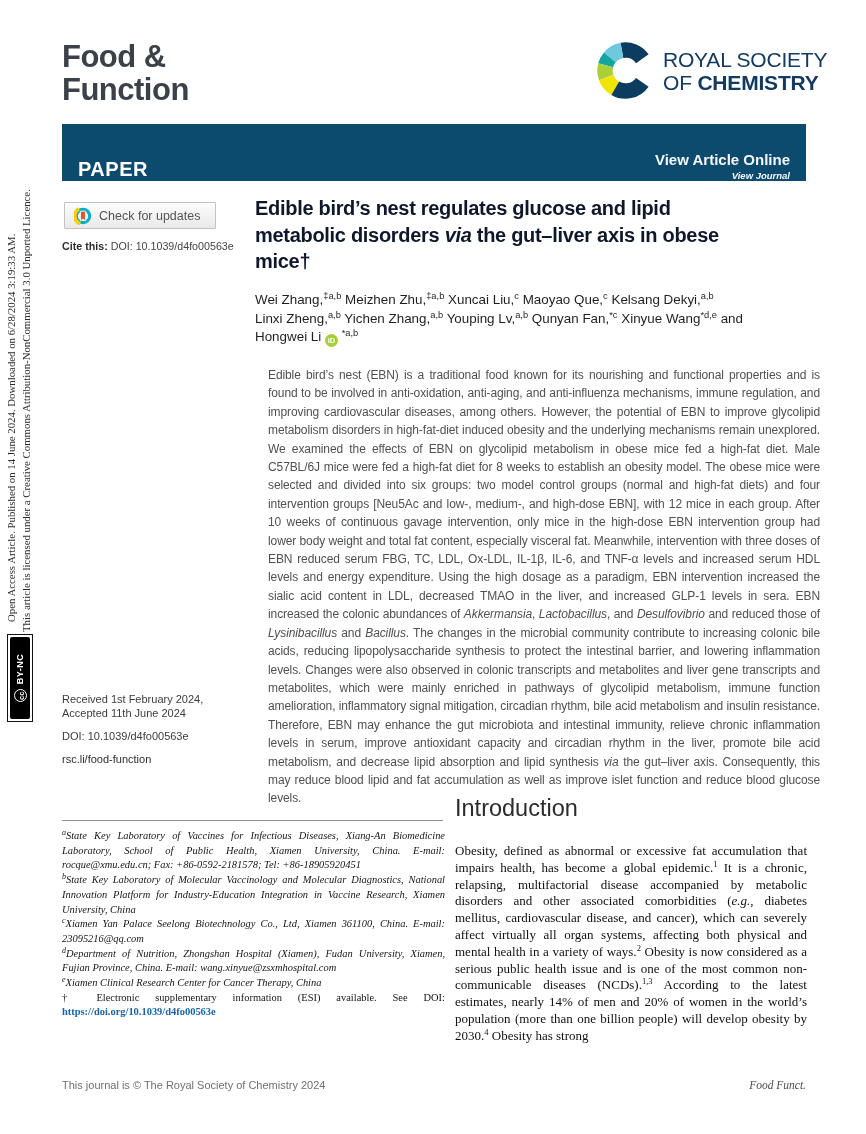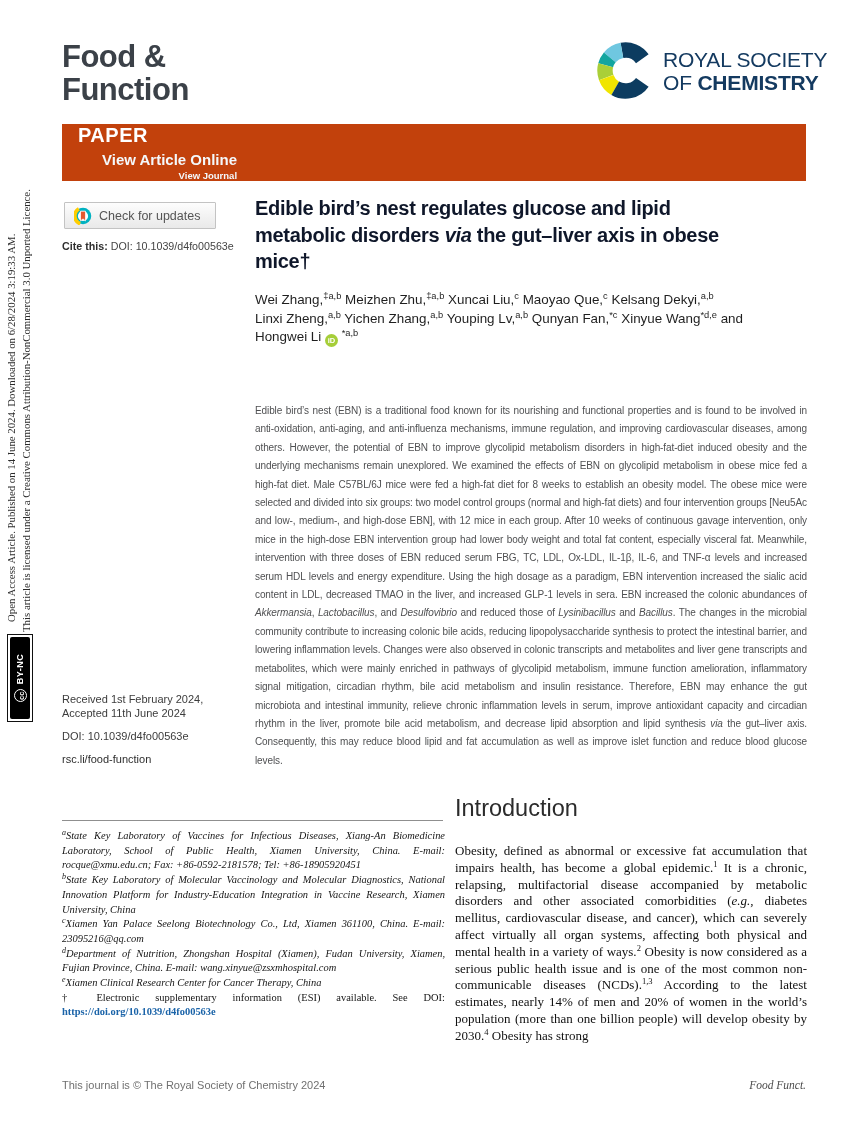--- a/index.html
+++ b/index.html
@@ -19,44 +19,44 @@
   .cc-label{color:#fff;font-weight:bold;font-size:9px;letter-spacing:.5px;}
 
   
   #masthead{position:absolute;left:62px;top:40px;font-size:31px;line-height:33px;font-weight:700;
             color:#3b4148;letter-spacing:-.5px;}
   #rsc-logo{position:absolute;left:597px;top:42px;display:flex;align-items:center;gap:9px;}
   #rsc-text{font-size:21px;line-height:23px;color:#143a60;letter-spacing:-.2px;}
   #rsc-text b{font-weight:700;}
 
   
-  #banner{position:absolute;left:62px;top:124px;width:744px;height:57px;background:#c2410c;
-          display:flex;align-items:flex-start;justify-content:space-between;padding:0 16px;box-sizing:border-box;flex-direction:column;}
+  #banner{position:absolute;left:62px;top:124px;width:744px;height:57px;background:#0c4a6e;
+          display:flex;align-items:flex-end;justify-content:space-between;padding:0 16px;box-sizing:border-box;}
   #banner .ptype{color:#fff;font-size:20px;font-weight:700;letter-spacing:.5px;}
   #banner .links{text-align:right;color:#f4f8fb;}
   #banner .vao{font-size:15px;font-weight:700;cursor:pointer;margin-left:24px;}
-  #banner .vj{font-size:9.5px;font-weight:700;margin-top:2px;cursor:pointer;}
+  #banner .vj{font-size:9.5px;font-weight:700;margin-top:2px;cursor:pointer;font-style:italic;}
 
   
   #check-btn{position:absolute;left:64px;top:202px;width:152px;height:27px;
              background:linear-gradient(#fdfdfd,#e9e9e9);border:1px solid #c3c3c3;border-radius:1px;
              display:flex;align-items:center;gap:7px;padding:0 9px;box-sizing:border-box;
              font-size:12.5px;color:#555;cursor:pointer;}
   #cite-line{position:absolute;left:62px;top:240px;font-size:10.7px;color:#444;}
   #cite-line .lbl{font-weight:700;color:#2e2e2e;}
   #title{position:absolute;left:255px;top:195px;width:562px;font-size:20px;line-height:26.5px;
          font-weight:700;color:#0f172a;letter-spacing:-.3px;}
   #authors{position:absolute;left:255px;top:291px;width:565px;font-size:13.4px;line-height:18.5px;color:#1f1f1f;}
   #authors sup{font-size:9.3px;}
   .orcid{display:inline-block;width:13px;height:13px;background:#a6ce39;border-radius:50%;color:#fff;
          font-size:7.5px;font-weight:bold;line-height:13px;text-align:center;vertical-align:-2px;cursor:pointer;}
 
   
-  #abstract{position:absolute;left:255px;top:366px;width:552px;font-size:10px;line-height:18.4px;
-            color:#4f5052;text-align:justify;letter-spacing:-.1px;margin-top:36px;}
+  #abstract{position:absolute;left:268px;top:366px;width:552px;font-size:12px;line-height:18.4px;
+            color:#4f5052;text-align:justify;letter-spacing:-.1px;}
 
   
   #received{position:absolute;left:62px;top:692px;font-size:11px;line-height:14.3px;color:#3c3c3c;width:180px;}
   #received .doi{margin-top:8px;}
   #received .url{margin-top:9px;font-weight:400;color:#2e2e2e;cursor:pointer;}
 
   
   #fn-rule{position:absolute;left:62px;top:820px;width:381px;height:1px;background:#8f8f8f;}
   #footnotes{position:absolute;left:62px;top:829px;width:383px;font-family:"Liberation Serif",serif;
              font-size:10.45px;line-height:14.7px;color:#151515;text-align:justify;}

